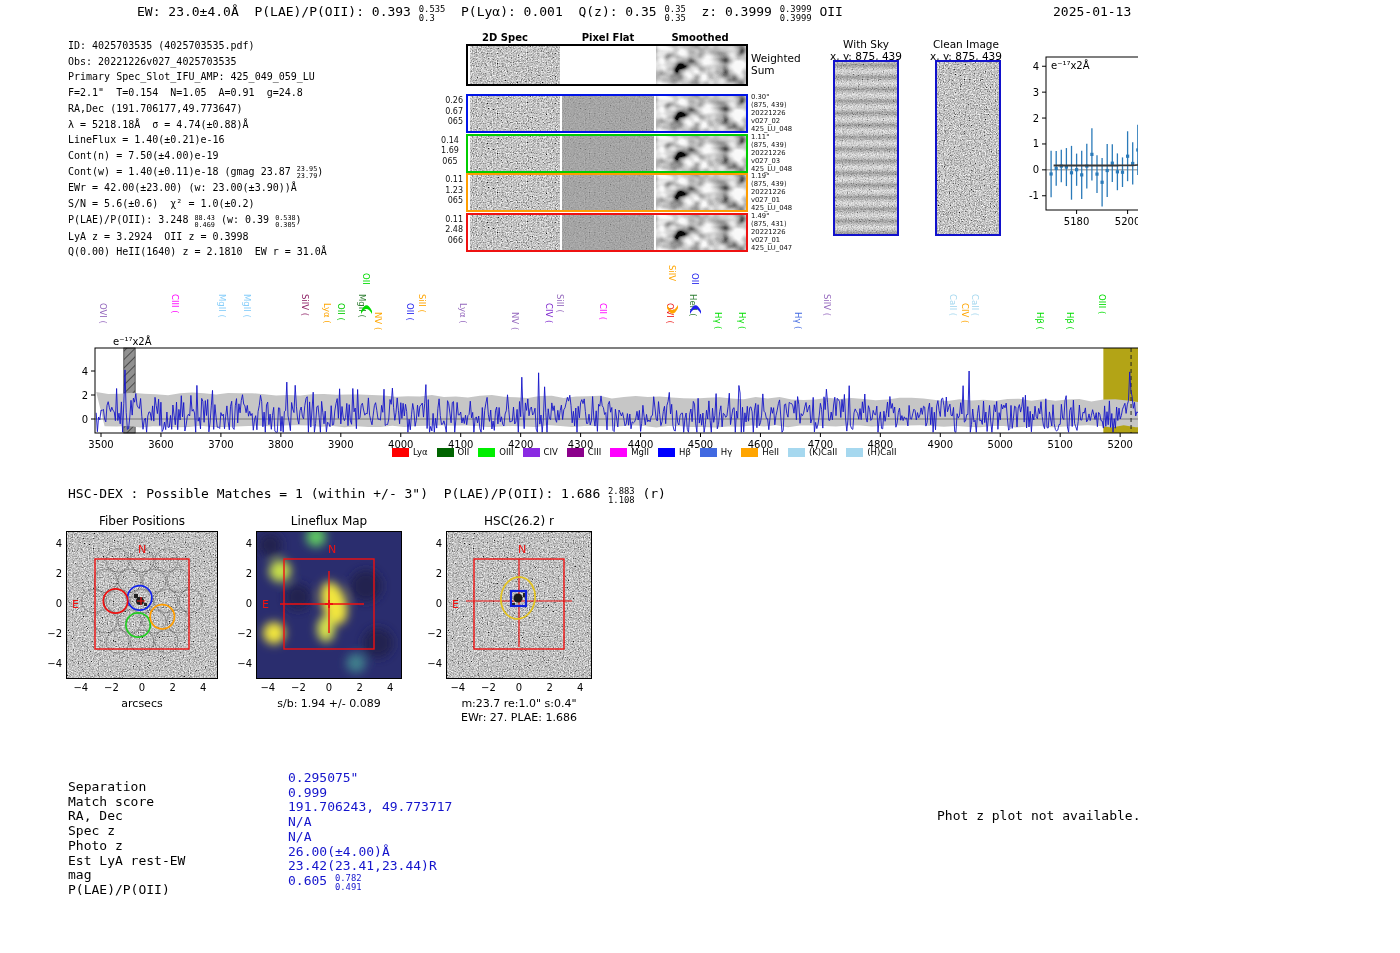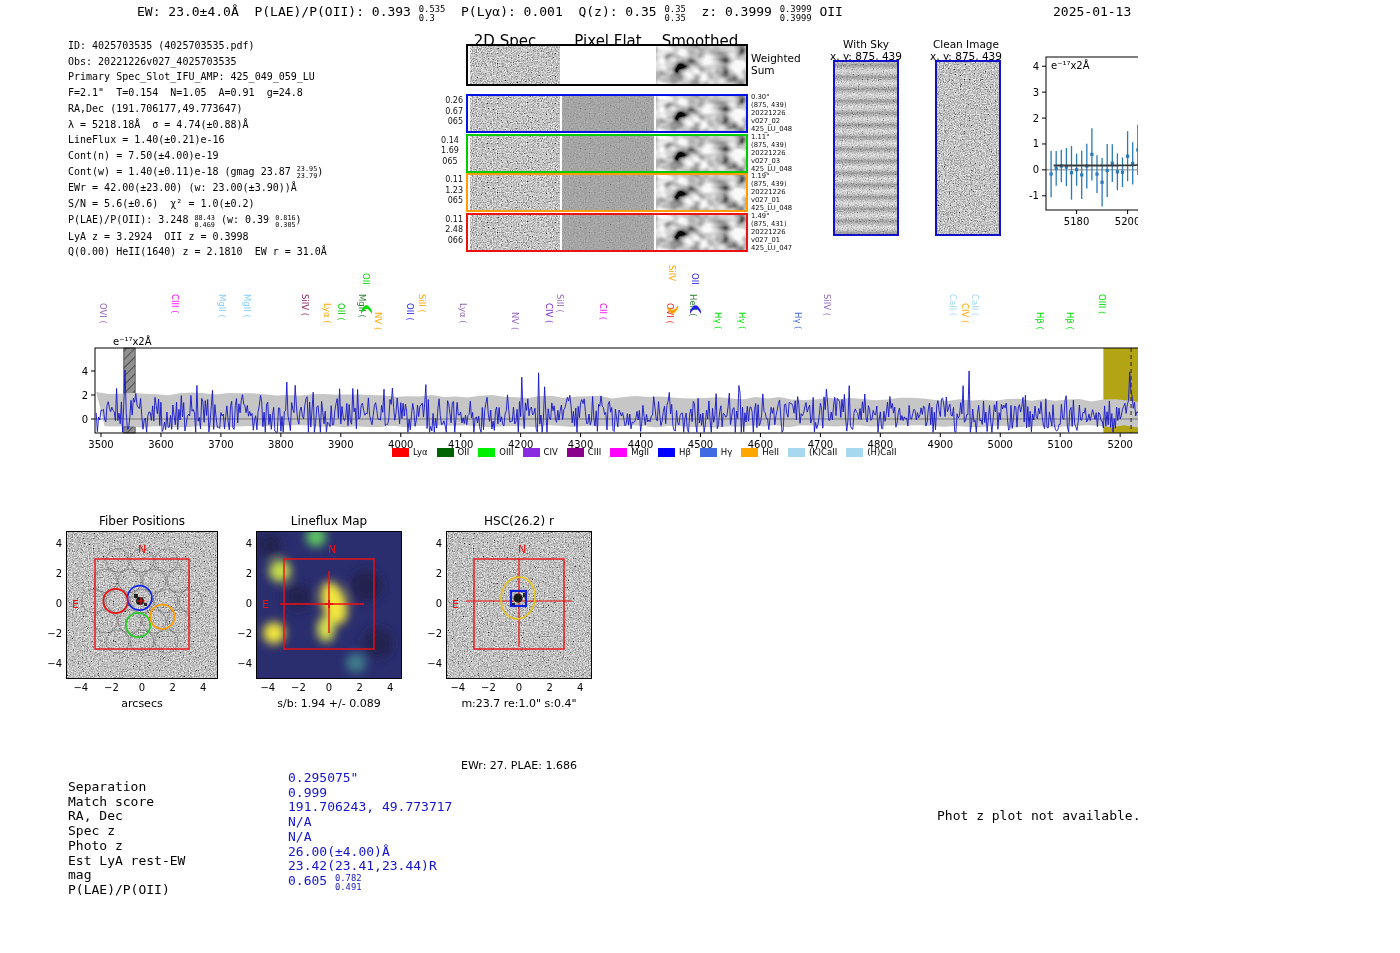--- a/index.html
+++ b/index.html
@@ -4,21 +4,21 @@
 <style>
   html,body{margin:0;padding:0;background:#fff;}
   #canvas{position:relative;width:1138px;height:953px;background:#fff;overflow:hidden;
           font-family:"DejaVu Sans",sans-serif;color:#000;}
   .mono{font-family:"DejaVu Sans Mono",monospace;}
   .abs{position:absolute;}
   .hdr{font-size:13px;white-space:pre;}
   .infoline{font-size:10px;line-height:15.7px;white-space:pre;}
   .fr{display:inline-block;vertical-align:-0.55em;line-height:1.05;text-align:left;font-size:0.68em;}
   .fr span{display:block;}
-  .colhdr{font-size:15px;transform:translateX(-50%);}
+  .colhdr{font-size:10px;transform:translateX(-50%);font-weight:bold;}
   .ctitle{font-size:12px;transform:translateX(-50%);}
   .skyttl{font-size:10.5px;transform:translateX(-50%);text-align:center;line-height:12px;}
   .s2row{position:absolute;background:#fff;}
   .s2seg{position:absolute;top:0;height:100%;}
   .s2left{position:absolute;font-size:8px;line-height:10.5px;text-align:right;width:26px;color:#111;}
   .s2right{position:absolute;font-size:6.8px;line-height:8px;color:#111;white-space:pre;}
   .wsum{font-size:10.5px;line-height:12px;width:58px;}
   .tick{position:absolute;font-size:10px;transform:translateX(-50%);}
   .ytick{position:absolute;font-size:10px;text-align:right;width:20px;}
   .emlbl{position:absolute;writing-mode:vertical-rl;font-size:8.5px;line-height:9px;
@@ -76,21 +76,21 @@
       <div class="infoline">Obs: 20221226v027_4025703535</div>
       <div class="infoline">Primary Spec_Slot_IFU_AMP: 425_049_059_LU</div>
       <div class="infoline">F=2.1"  T=0.154  N=1.05  A=0.91  g=24.8</div>
       <div class="infoline">RA,Dec (191.706177,49.773647)</div>
       <div class="infoline">λ = 5218.18Å  σ = 4.74(±0.88)Å</div>
       <div class="infoline">LineFlux = 1.40(±0.21)e-16</div>
       <div class="infoline">Cont(n) = 7.50(±4.00)e-19</div>
       <div class="infoline">Cont(w) = 1.40(±0.11)e-18 (gmag 23.87 <span class="fr"><span>23.95</span><span>23.79</span></span>)</div>
       <div class="infoline">EWr = 42.00(±23.00) (w: 23.00(±3.90))Å</div>
       <div class="infoline">S/N = 5.6(±0.6)  χ² = 1.0(±0.2)</div>
-      <div class="infoline">P(LAE)/P(OII): 3.248 <span class="fr"><span>88.43</span><span>0.469</span></span> (w: 0.39 <span class="fr"><span>0.816</span><span>0.305</span></span>)</div>
+      <div class="infoline">P(LAE)/P(OII): 3.248 <span class="fr"><span>88.43</span><span>0.469</span></span> (w: 0.39 <span class="fr"><span>0.538</span><span>0.305</span></span>)</div>
       <div class="infoline">LyA z = 3.2924  OII z = 0.3998</div>
       <div class="infoline">Q(0.00) HeII(1640) z = 2.1810  EW r = 31.0Å</div>
     </div>
 
   <div class="abs colhdr" style="left:505px;top:32px;">2D Spec</div>
   <div class="abs colhdr" style="left:608px;top:32px;">Pixel Flat</div>
   <div class="abs colhdr" style="left:700px;top:32px;">Smoothed</div>
 
   <div class="abs" id="wsum-box" style="left:466px;top:44px;width:278px;height:38px;border:2px solid #000;background:#fff;">
     <span class="s2seg" style="left:2px;width:90px;">
@@ -473,20 +473,21 @@
       <span class="litem">
         <span class="lsw" style="background: rgb(166, 216, 239);"></span>
         <span class="llab">(K)CaII</span>
       </span>
       <span class="litem">
         <span class="lsw" style="background: rgb(166, 216, 239);"></span>
         <span class="llab">(H)CaII</span>
       </span>
     </div>
 
+  <div class="abs mono hdr" style="left:68px;top:486px;">HSC-DEX : Possible Matches = 1 (within +/- 3")  P(LAE)/P(OII): 1.686 <span class="fr"><span>2.883</span><span>1.108</span></span> (r)</div>
 
   <div class="abs ctitle" style="left:142px;top:514px;">Fiber Positions</div>
   <div class="abs ctitle" style="left:329px;top:514px;">Lineflux Map</div>
   <div class="abs ctitle" style="left:519px;top:514px;">HSC(26.2) r</div>
 
   <svg id="fiber-svg" class="abs" style="left:66px;top:531px;" width="152" height="148">
     <rect width="152" height="148" fill="#9a9a9a"></rect>
     <rect width="152" height="148" filter="url(#nzf)" opacity="0.85"></rect>
     <g id="fiber-grid">
         <circle cx="51.7" cy="110.5" r="11.7" fill="none" stroke="#555" stroke-opacity="0.45" stroke-width="1"></circle>
@@ -588,21 +589,21 @@
       <div class="tick" style="left: 519px; top: 682px;">0</div>
       <div class="ytick" style="left: 422px; top: 598px;">0</div>
       <div class="tick" style="left: 549.6px; top: 682px;">2</div>
       <div class="ytick" style="left: 422px; top: 568px;">2</div>
       <div class="tick" style="left: 580.2px; top: 682px;">4</div>
       <div class="ytick" style="left: 422px; top: 538px;">4</div>
     </div>
   <div class="abs xlab" style="left:142px;top:697px;">arcsecs</div>
   <div class="abs xlab" style="left:329px;top:697px;">s/b: 1.94 +/- 0.089</div>
   <div class="abs xlab" style="left:519px;top:697px;">m:23.7  re:1.0"  s:0.4"</div>
-  <div class="abs xlab2" style="left:519px;top:711px;margin-top:48px;">EWr: 27. PLAE: 1.686</div>
+  <div class="abs xlab2" style="left:519px;top:711px;">EWr: 27. PLAE: 1.686</div>
 
   <div class="abs mono" style="left:68px;top:780px;" id="mt-labels">
       <div class="mt-label">Separation</div>
       <div class="mt-label">Match score</div>
       <div class="mt-label">RA, Dec</div>
       <div class="mt-label">Spec z</div>
       <div class="mt-label">Photo z</div>
       <div class="mt-label">Est LyA rest-EW</div>
       <div class="mt-label">mag</div>
       <div class="mt-label">P(LAE)/P(OII)</div>

